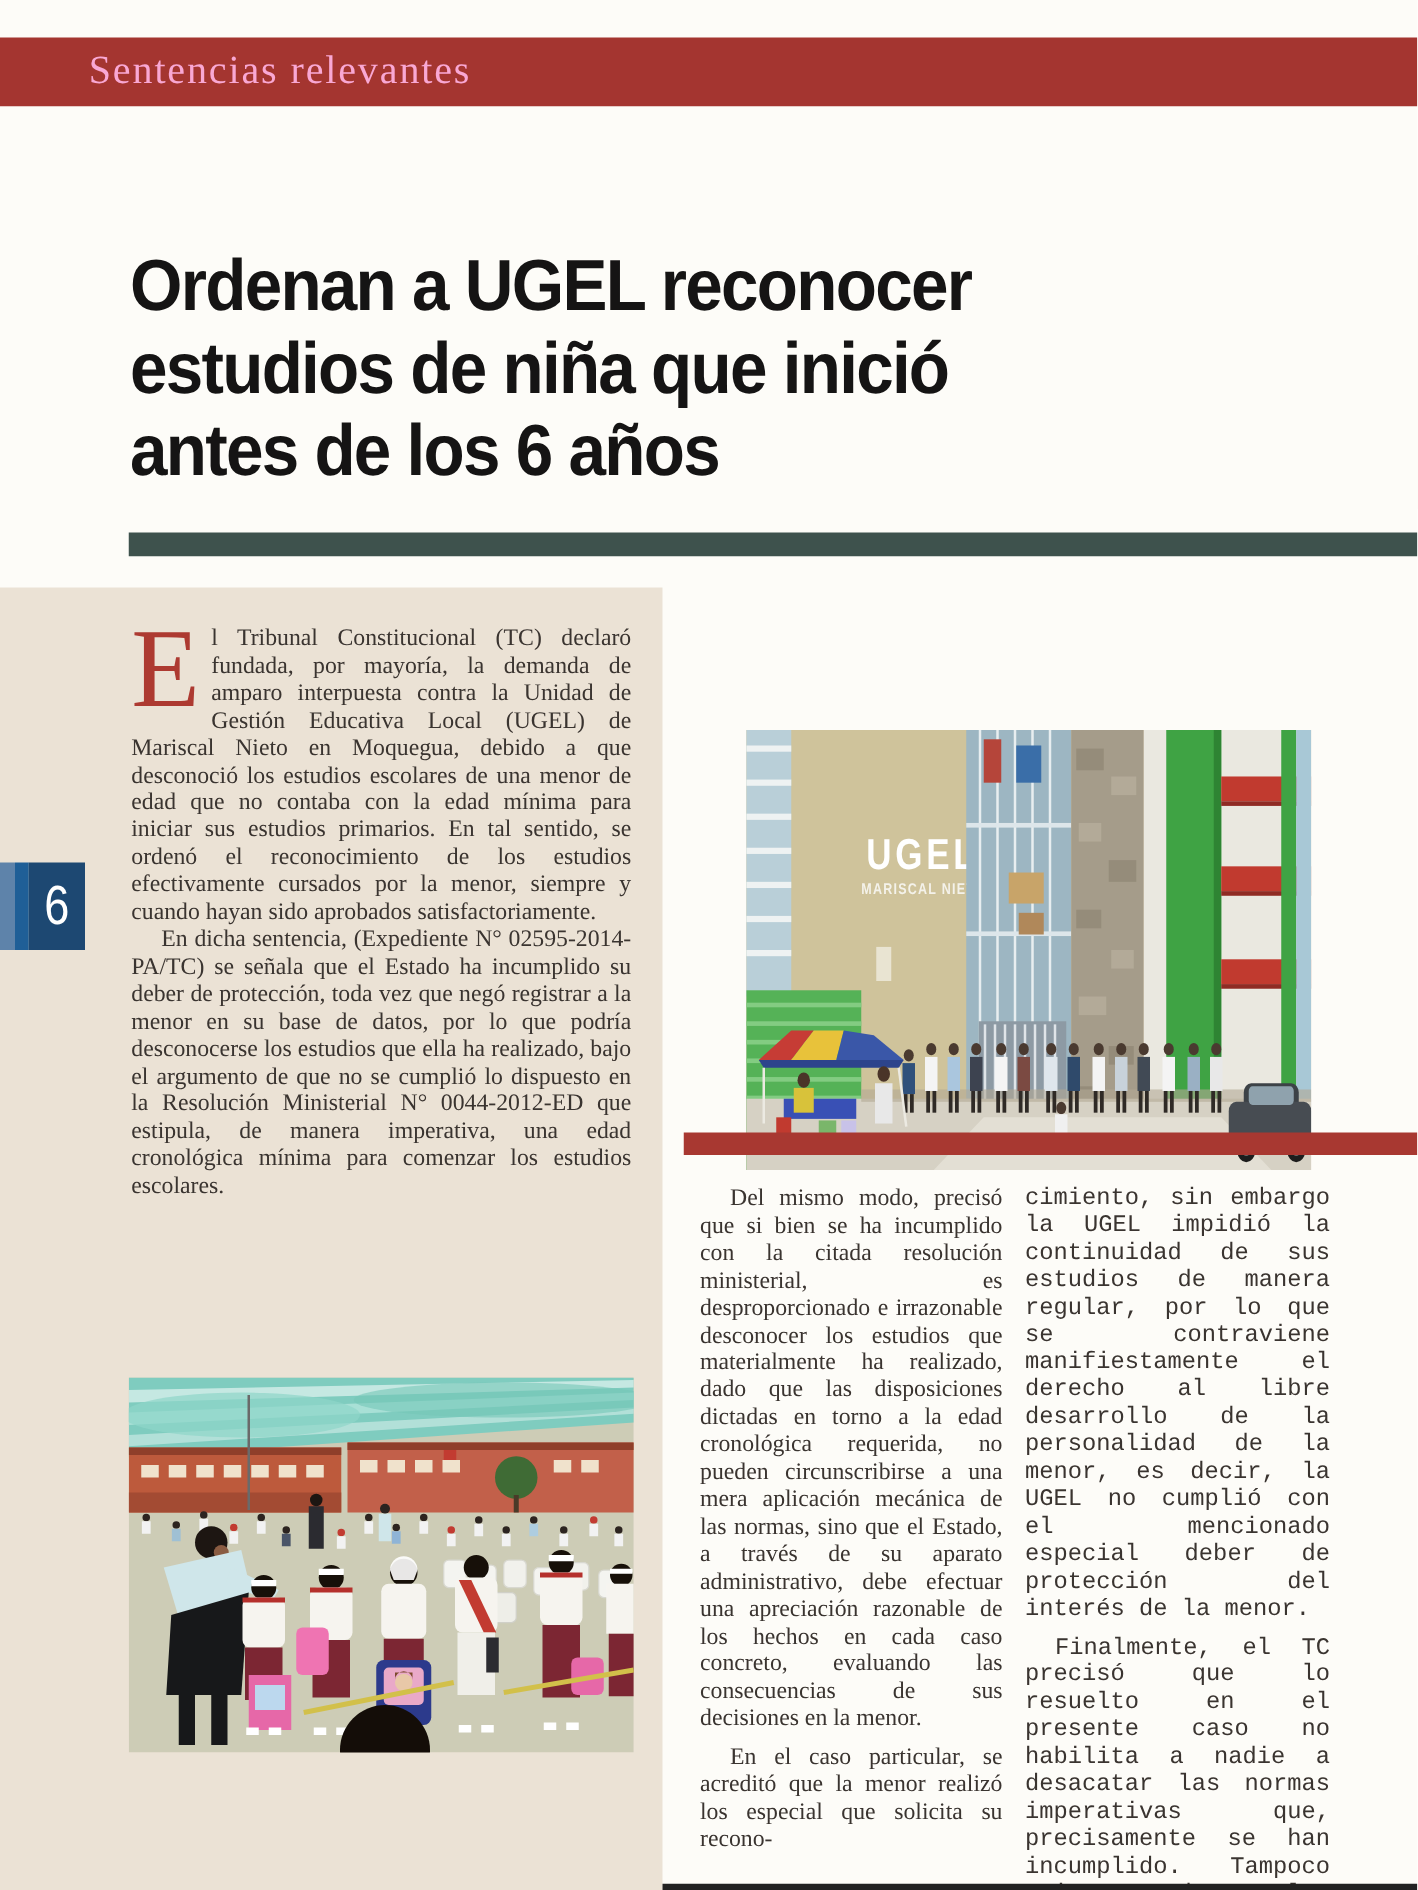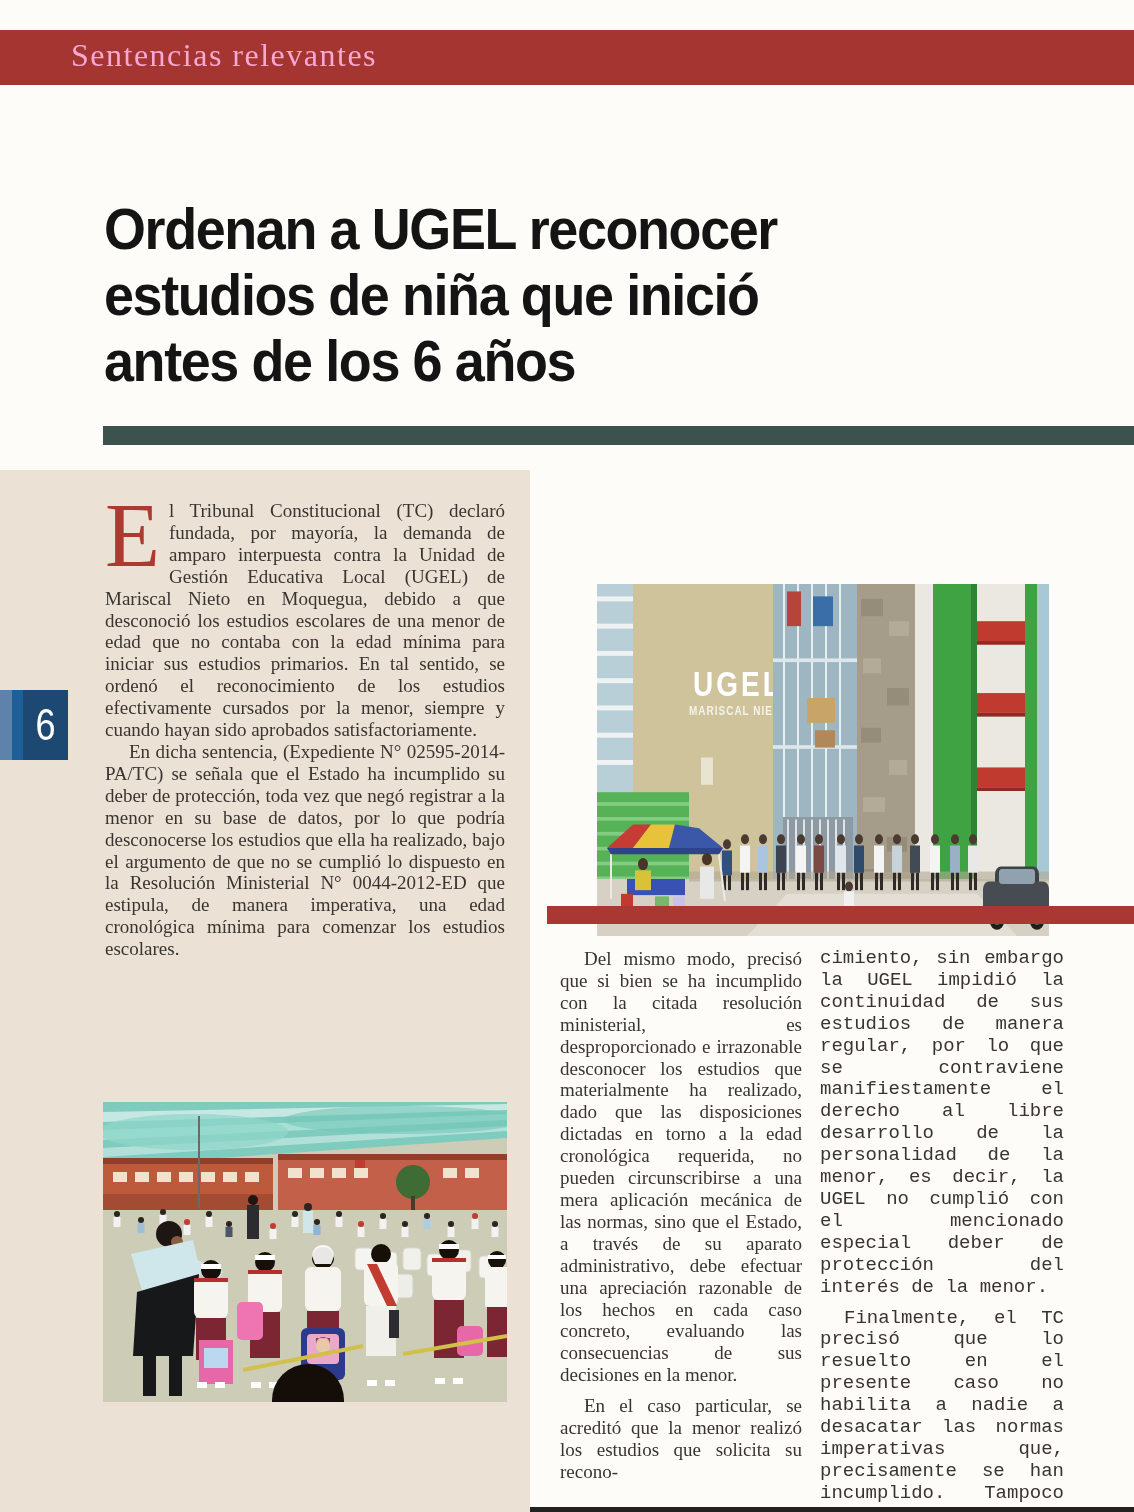--- a/index.html
+++ b/index.html
@@ -315,21 +315,21 @@
         <circle cx="440" cy="272" r="7" fill="#1d1d1d"></circle>
           <circle cx="440" cy="272" r="3" fill="#6a6a6a"></circle>
       </g>
     </svg>
   </div>
 
   <div class="red-divider"></div>
 
   <div class="col2 body-text">
     <p class="p1">Del mismo modo, precisó que si bien se ha incumplido con la citada resolución ministerial, es desproporcionado e irrazonable desconocer los estudios que materialmente ha realizado, dado que las disposiciones dictadas en torno a la edad cronológica requerida, no pueden circunscribirse a una mera aplicación mecánica de las normas, sino que el Estado, a través de su aparato administrativo, debe efectuar una apreciación razonable de los hechos en cada caso concreto, evaluando las consecuencias de sus decisiones en la menor.</p>
-    <p class="p2">En el caso particular, se acreditó que la menor realizó los estudios que solicita su recono-</p>
+    <p class="p2">En el caso particular, se acreditó que la menor realizó los especial que solicita su recono-</p>
   </div>
 
   <div class="col3 body-text">
     <p class="p1">cimiento, sin embargo la UGEL impidió la continuidad de sus estudios de manera regular, por lo que se contraviene manifiestamente el derecho al libre desarrollo de la personalidad de la menor, es decir, la UGEL no cumplió con el mencionado especial deber de protección del interés de la menor.</p>
     <p class="p2">Finalmente, el TC precisó que lo resuelto en el presente caso no habilita a nadie a desacatar las normas imperativas que, precisamente se han incumplido. Tampoco exime de las responsabilidades que correspondan a todas aquellas instituciones que han permitido que una menor empiece sus estudios sin tener la edad mínima requerida.</p>
   </div>
 
   <div class="photo-children">
     <svg viewBox="0 0 404 300" preserveAspectRatio="none">
       <rect width="404" height="300" fill="#cdccb6"></rect>

